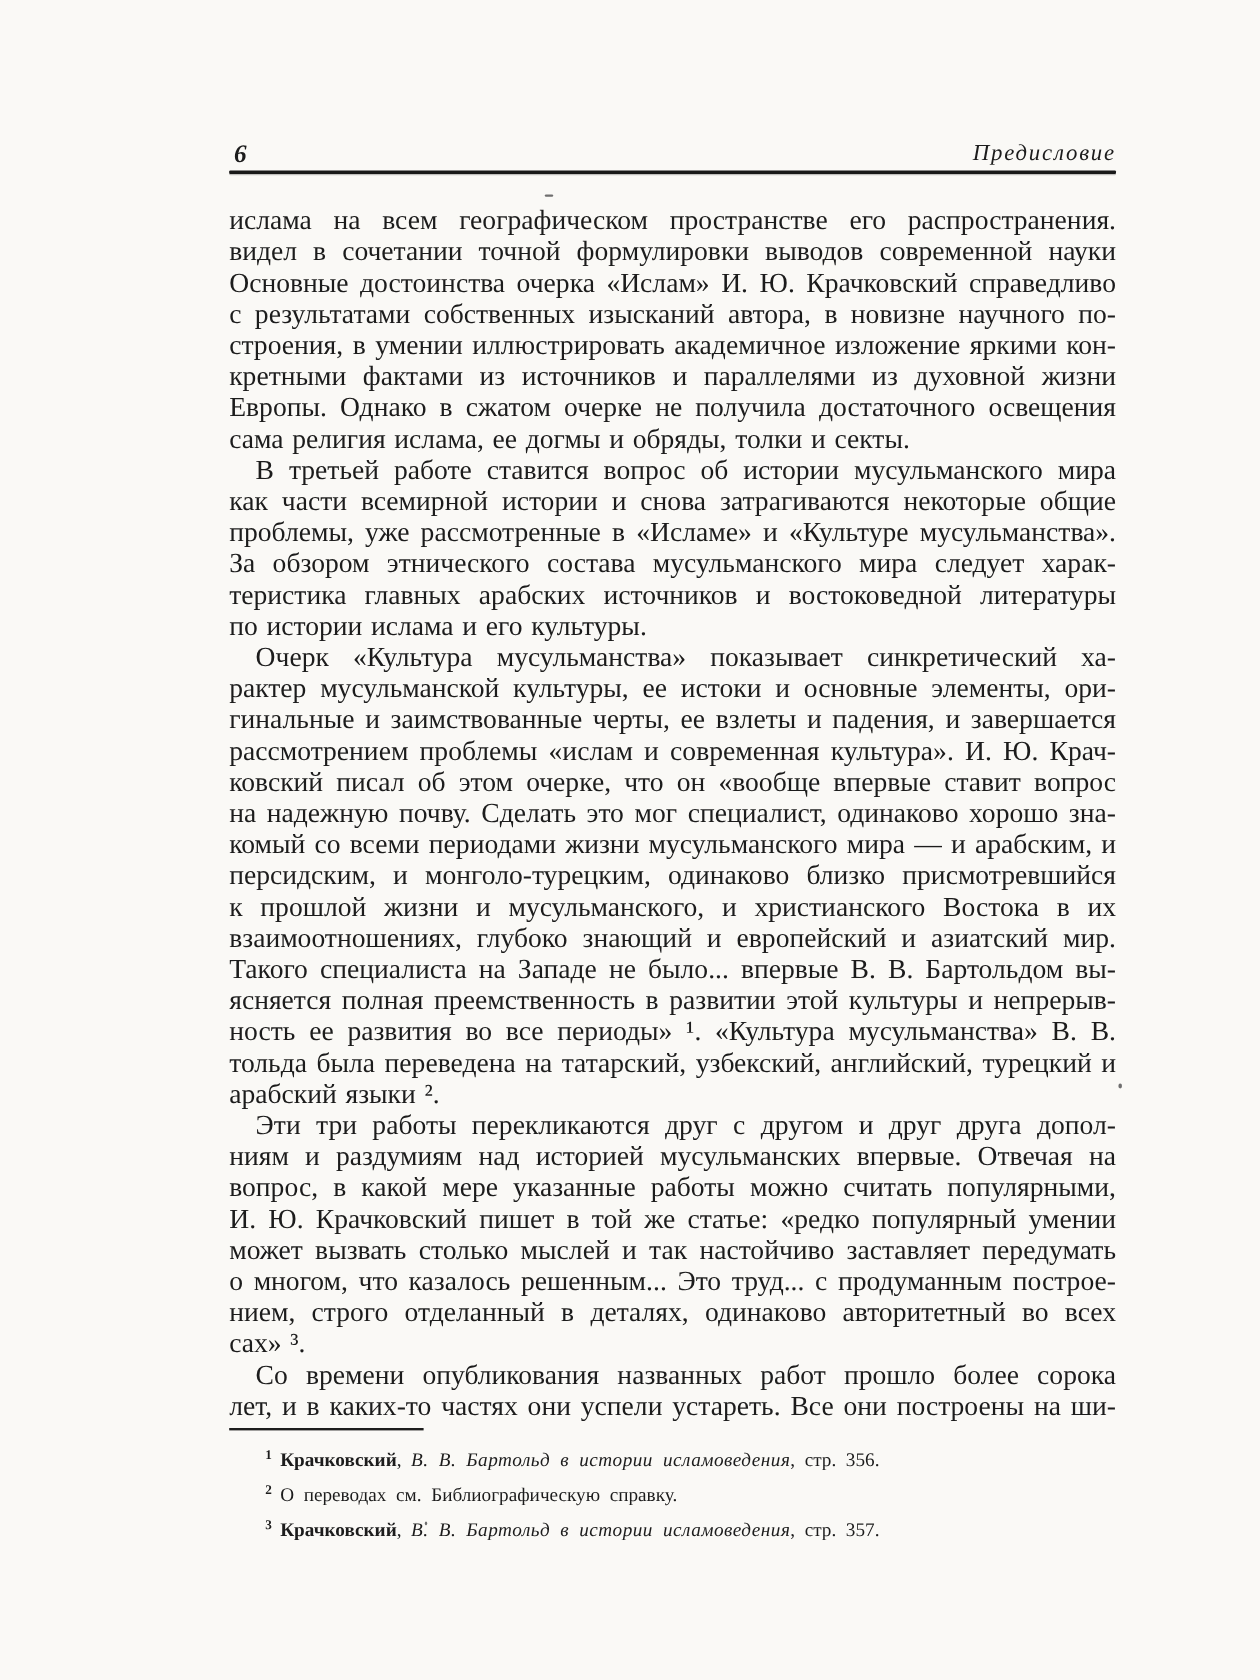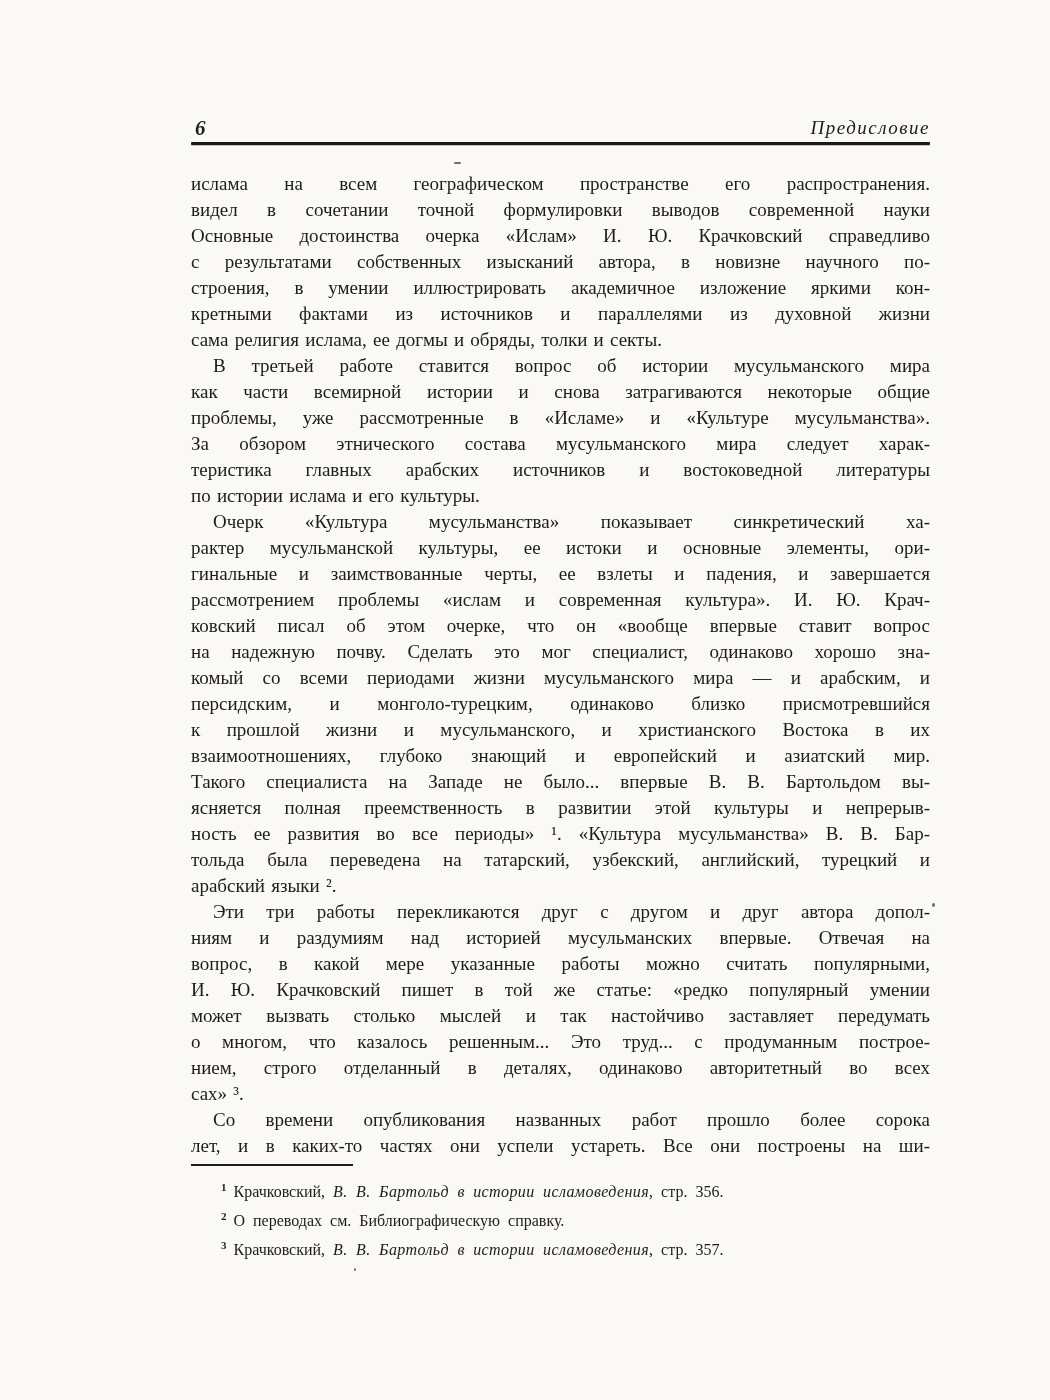--- a/index.html
+++ b/index.html
@@ -44,21 +44,21 @@
   }
   .headrule {
     height: 3px;
     background: #191919;
     border-radius: 1px;
     box-shadow: 0 1px 0 rgba(25,25,25,.25);
   }
   
   .bodytext {
     margin-top: 26px;
-    font-size: 19px;
+    font-size: 23px;
   }
   .line {
     height: 26px;
     line-height: 26px;
     text-align: justify;
     text-align-last: justify;
     word-spacing: 1.5px;
     overflow: hidden;
     white-space: nowrap; 
   }
@@ -86,21 +86,21 @@
     word-spacing: 4px;
     white-space: nowrap;
   }
   .fnmark {
     font-size: 11px;
     font-weight: bold;
     margin-right: 7px;
     vertical-align: 6px;
   }
   .seg-r { font-style: normal; font-weight: normal; }
-  .seg-b { font-style: normal; font-weight: normal; }
+  .seg-b { font-style: normal; font-weight: bold; }
   .seg-i { font-style: italic; font-weight: normal; letter-spacing: .4px; }
   
   .speck {
     position: absolute;
     background: #6f6f6f;
     border-radius: 50%;
   }
   .speck.dash { border-radius: 1px; }
 </style>
 </head>
@@ -116,20 +116,21 @@
   <div class="headrule"></div>
 
   <div class="bodytext">
       <div class="paragraph">
         <div class="line">ислама на всем географическом пространстве его распространения.</div>
         <div class="line">видел в сочетании точной формулировки выводов современной науки</div>
         <div class="line">Основные достоинства очерка «Ислам» И. Ю. Крачковский справедливо</div>
         <div class="line">с результатами собственных изысканий автора, в новизне научного по-</div>
         <div class="line">строения, в умении иллюстрировать академичное изложение яркими кон-</div>
         <div class="line">кретными фактами из источников и параллелями из духовной жизни</div>
+        <div class="line">Европы. Однако в сжатом очерке не получила достаточного освещения</div>
         <div class="line endline">сама религия ислама, ее догмы и обряды, толки и секты.</div>
       </div>
       <div class="paragraph">
         <div class="line indent">В третьей работе ставится вопрос об истории мусульманского мира</div>
         <div class="line">как части всемирной истории и снова затрагиваются некоторые общие</div>
         <div class="line">проблемы, уже рассмотренные в «Исламе» и «Культуре мусульманства».</div>
         <div class="line">За обзором этнического состава мусульманского мира следует харак-</div>
         <div class="line">теристика главных арабских источников и востоковедной литературы</div>
         <div class="line endline">по истории ислама и его культуры.</div>
       </div>
@@ -144,21 +145,21 @@
         <div class="line">персидским, и монголо-турецким, одинаково близко присмотревшийся</div>
         <div class="line">к прошлой жизни и мусульманского, и христианского Востока в их</div>
         <div class="line">взаимоотношениях, глубоко знающий и европейский и азиатский мир.</div>
         <div class="line">Такого специалиста на Западе не было... впервые В. В. Бартольдом вы-</div>
         <div class="line">ясняется полная преемственность в развитии этой культуры и непрерыв-</div>
         <div class="line">ность ее развития во все периоды» ¹. «Культура мусульманства» В. В. Бар-</div>
         <div class="line">тольда была переведена на татарский, узбекский, английский, турецкий и</div>
         <div class="line endline">арабский языки ².</div>
       </div>
       <div class="paragraph">
-        <div class="line indent">Эти три работы перекликаются друг с другом и друг автора допол-</div>
+        <div class="line indent">Эти три работы перекликаются друг с другом и друг друга допол-</div>
         <div class="line">ниям и раздумиям над историей мусульманских впервые. Отвечая на</div>
         <div class="line">вопрос, в какой мере указанные работы можно считать популярными,</div>
         <div class="line">И. Ю. Крачковский пишет в той же статье: «редко популярный умении</div>
         <div class="line">может вызвать столько мыслей и так настойчиво заставляет передумать</div>
         <div class="line">о многом, что казалось решенным... Это труд... с продуманным построе-</div>
         <div class="line">нием, строго отделанный в деталях, одинаково авторитетный во всех</div>
         <div class="line endline">сах» ³.</div>
       </div>
       <div class="paragraph">
         <div class="line indent">Со времени опубликования названных работ прошло более сорока</div>

